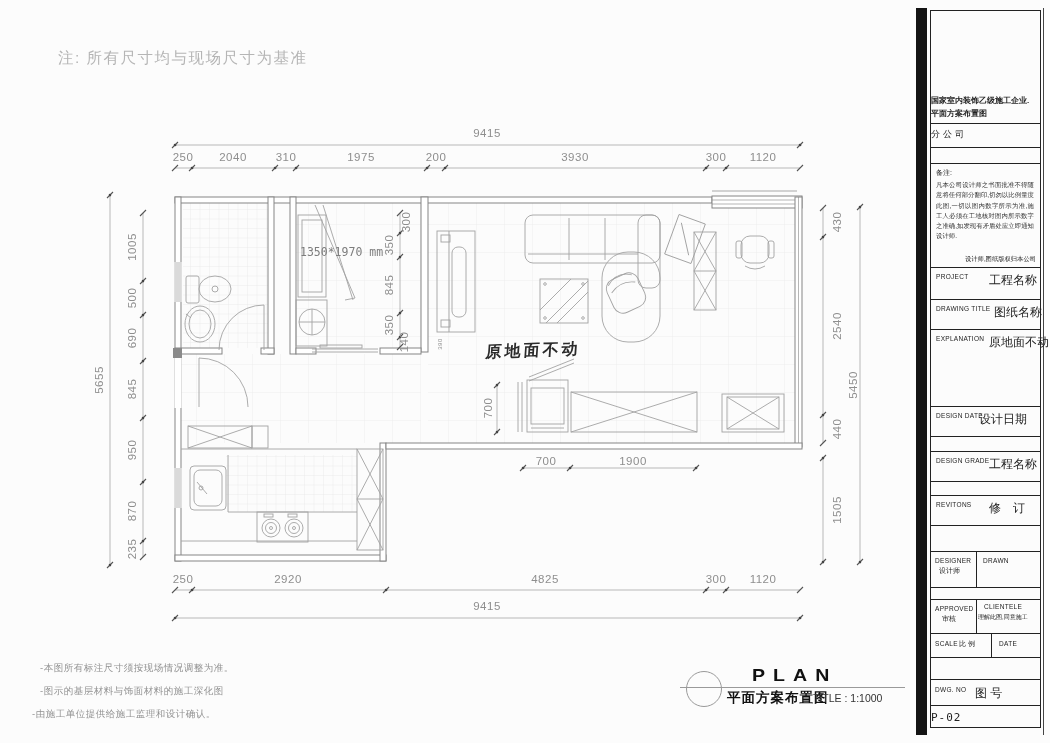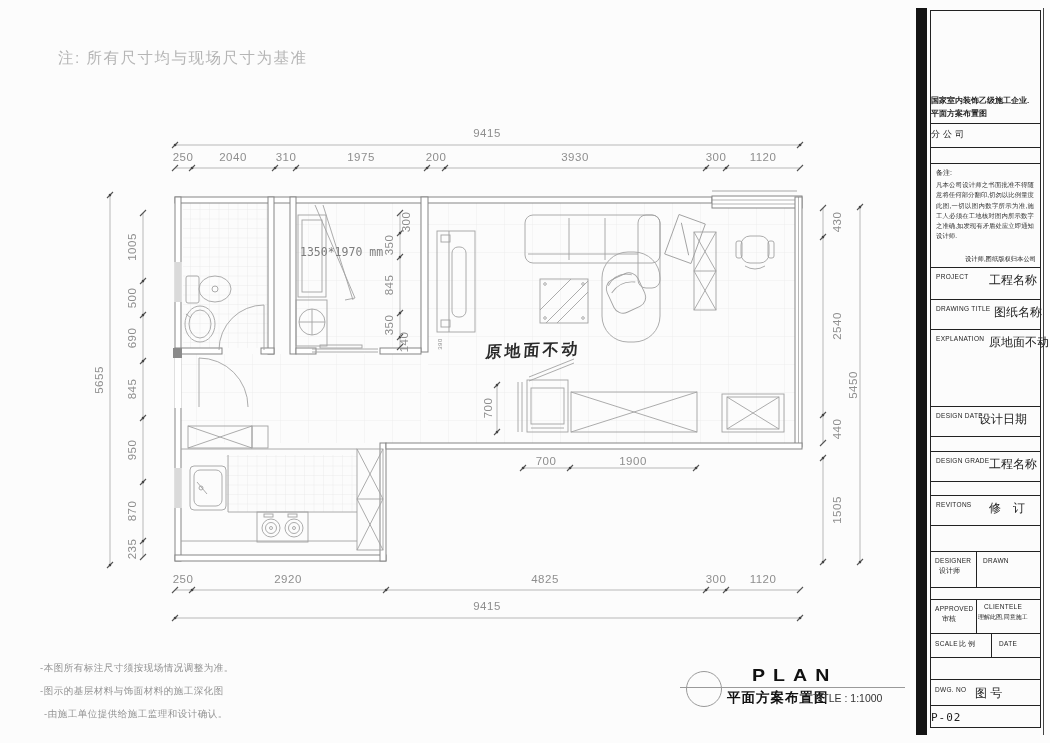--- a/index.html
+++ b/index.html
@@ -315,21 +315,21 @@
     <div class="cap-circle"></div>
     <div class="cap-line"></div>
     <span class="cap-en">PLAN</span>
     <span class="cap-zh">平面方案布置图</span>
     <span class="cap-scale">TITLE : 1:1000</span>
   </div>
 
   <div>
     <span class="fnote" style="left:40px;top:662px">-本图所有标注尺寸须按现场情况调整为准。</span>
     <span class="fnote" style="left:40px;top:685px">-图示的基层材料与饰面材料的施工深化图</span>
-    <span class="fnote" style="left:44px;top:708px">-由施工单位提供给施工监理和设计确认。</span>
+    <span class="fnote" style="left:32px;top:708px">-由施工单位提供给施工监理和设计确认。</span>
   </div>
 
   <div class="black-bar"></div>
   <div class="right-edge"></div>
 
   <div class="tb">
     <span class="t center" style="top:84px;font-size:8px;font-weight:bold">国家室内装饰乙级施工企业.</span>
     <span class="t center" style="top:97px;font-size:8px;font-weight:bold">平面方案布置图</span>
     <div class="h" style="top:112px"></div>
     <span class="t center" style="top:117px;font-size:9px;letter-spacing:3px">分公司</span>

